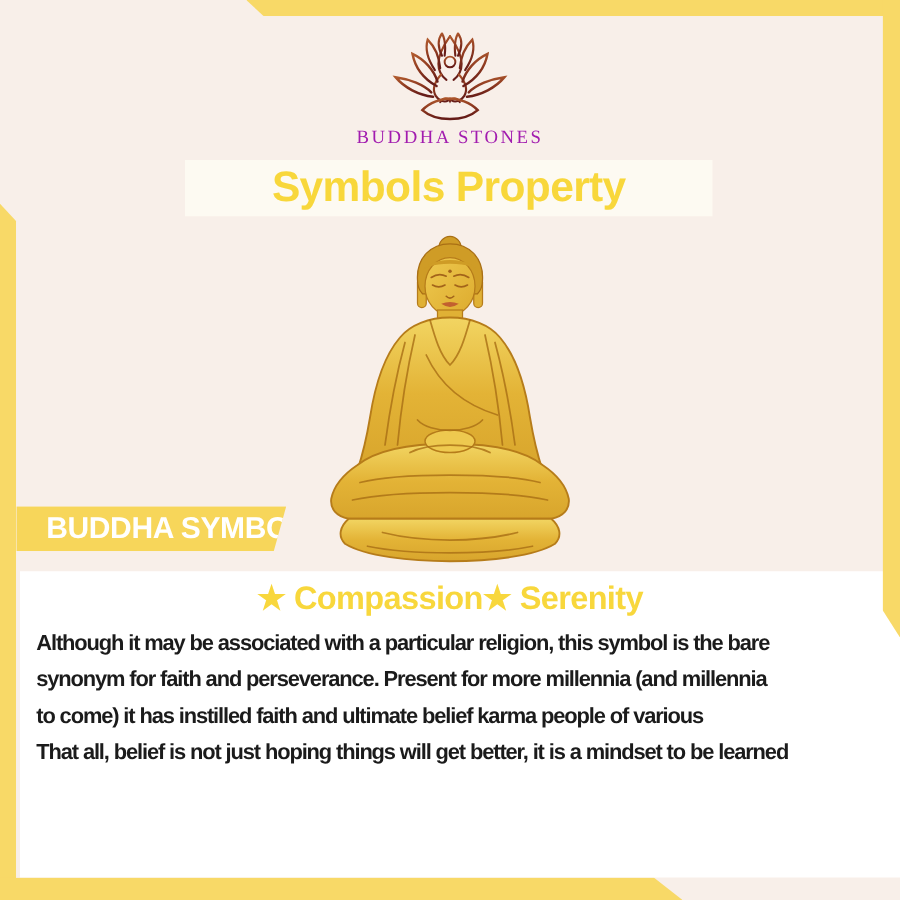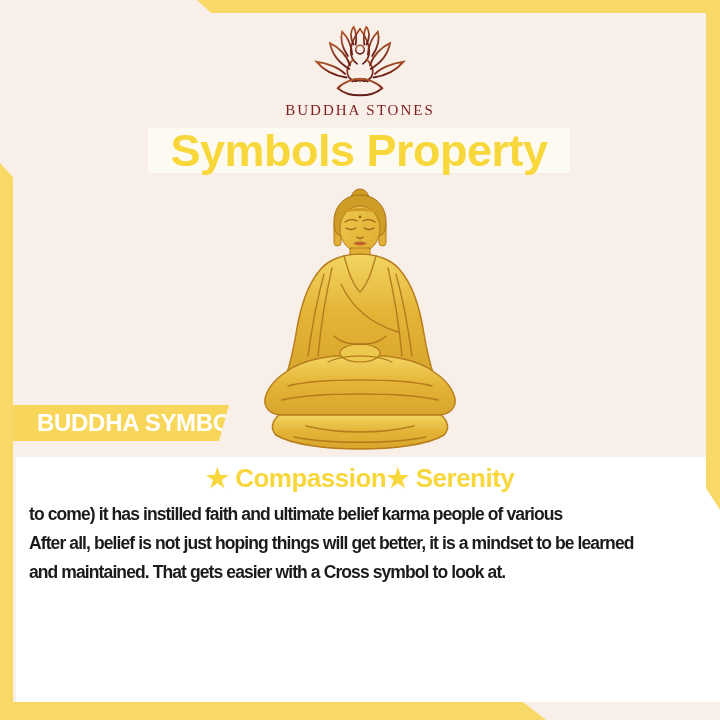--- a/index.html
+++ b/index.html
@@ -15,27 +15,27 @@
     clip-path:polygon(0 0,100% 0,100% 100%,0 488px);}
   .strip-left{left:0;top:163px;width:13px;height:557px;
     clip-path:polygon(0 0,100% 14px,100% 100%,0 100%);}
   .strip-bottom{left:0;top:702px;width:546px;height:18px;
     clip-path:polygon(0 0,523px 0,100% 100%,0 100%);}
   
   .white-panel{position:absolute;left:16px;top:457px;width:704px;height:245px;
     background:#ffffff;z-index:1;}
   .title-band{position:absolute;left:148px;top:128px;width:422px;height:45px;
     background:#fdfaf2;z-index:2;display:flex;align-items:center;justify-content:center;}
-  .title-band h1{margin:0;font-size:45px;font-weight:bold;color:#f8d73b;
+  .title-band h1{margin:0;font-size:34px;font-weight:bold;color:#f8d73b;
     letter-spacing:-0.5px;}
   
   .brand-logo{position:absolute;left:287px;top:26px;width:146px;height:80px;z-index:3;}
   .brand-name{position:absolute;left:0;top:102px;width:720px;text-align:center;
     font-family:"Liberation Serif",serif;font-size:15px;letter-spacing:2px;
-    color:#7f1d1d;z-index:3;}
+    color:#a21caf;z-index:3;}
   
   .buddha{position:absolute;left:248px;top:184px;width:224px;height:268px;z-index:3;}
   
   .symbol-ribbon{position:absolute;left:13px;top:405px;width:216px;height:36px;
     background:#f7d65a;z-index:6;display:flex;align-items:center;
     clip-path:polygon(0 0,100% 0,calc(100% - 10px) 100%,0 100%);}
   .symbol-ribbon span{color:#ffffff;font-size:24px;font-weight:bold;
     padding-left:24px;letter-spacing:-0.3px;white-space:nowrap;}
   
   .traits-heading{position:absolute;left:0;top:463px;width:720px;text-align:center;
@@ -153,18 +153,19 @@
     </g>
   </svg>
 
   <div class="symbol-ribbon">
     <span>BUDDHA SYMBOL</span>
   </div>
 
   <h2 class="traits-heading">★ Compassion★ Serenity</h2>
 
   <div class="description">
+    <div>Although it may be associated with a particular religion, this symbol is the bare</div>
+    <div>synonym for faith and perseverance. Present for more millennia (and millennia</div>
     <div>to come) it has instilled faith and ultimate belief karma people of various</div>
-    <div>After all, belief is not just hoping things will get better, it is a mindset to be learned</div>
-    <div>and maintained. That gets easier with a Cross symbol to look at.</div>
+    <div>That all, belief is not just hoping things will get better, it is a mindset to be learned</div>
   </div>
 
 </div>
 
 </body></html>

